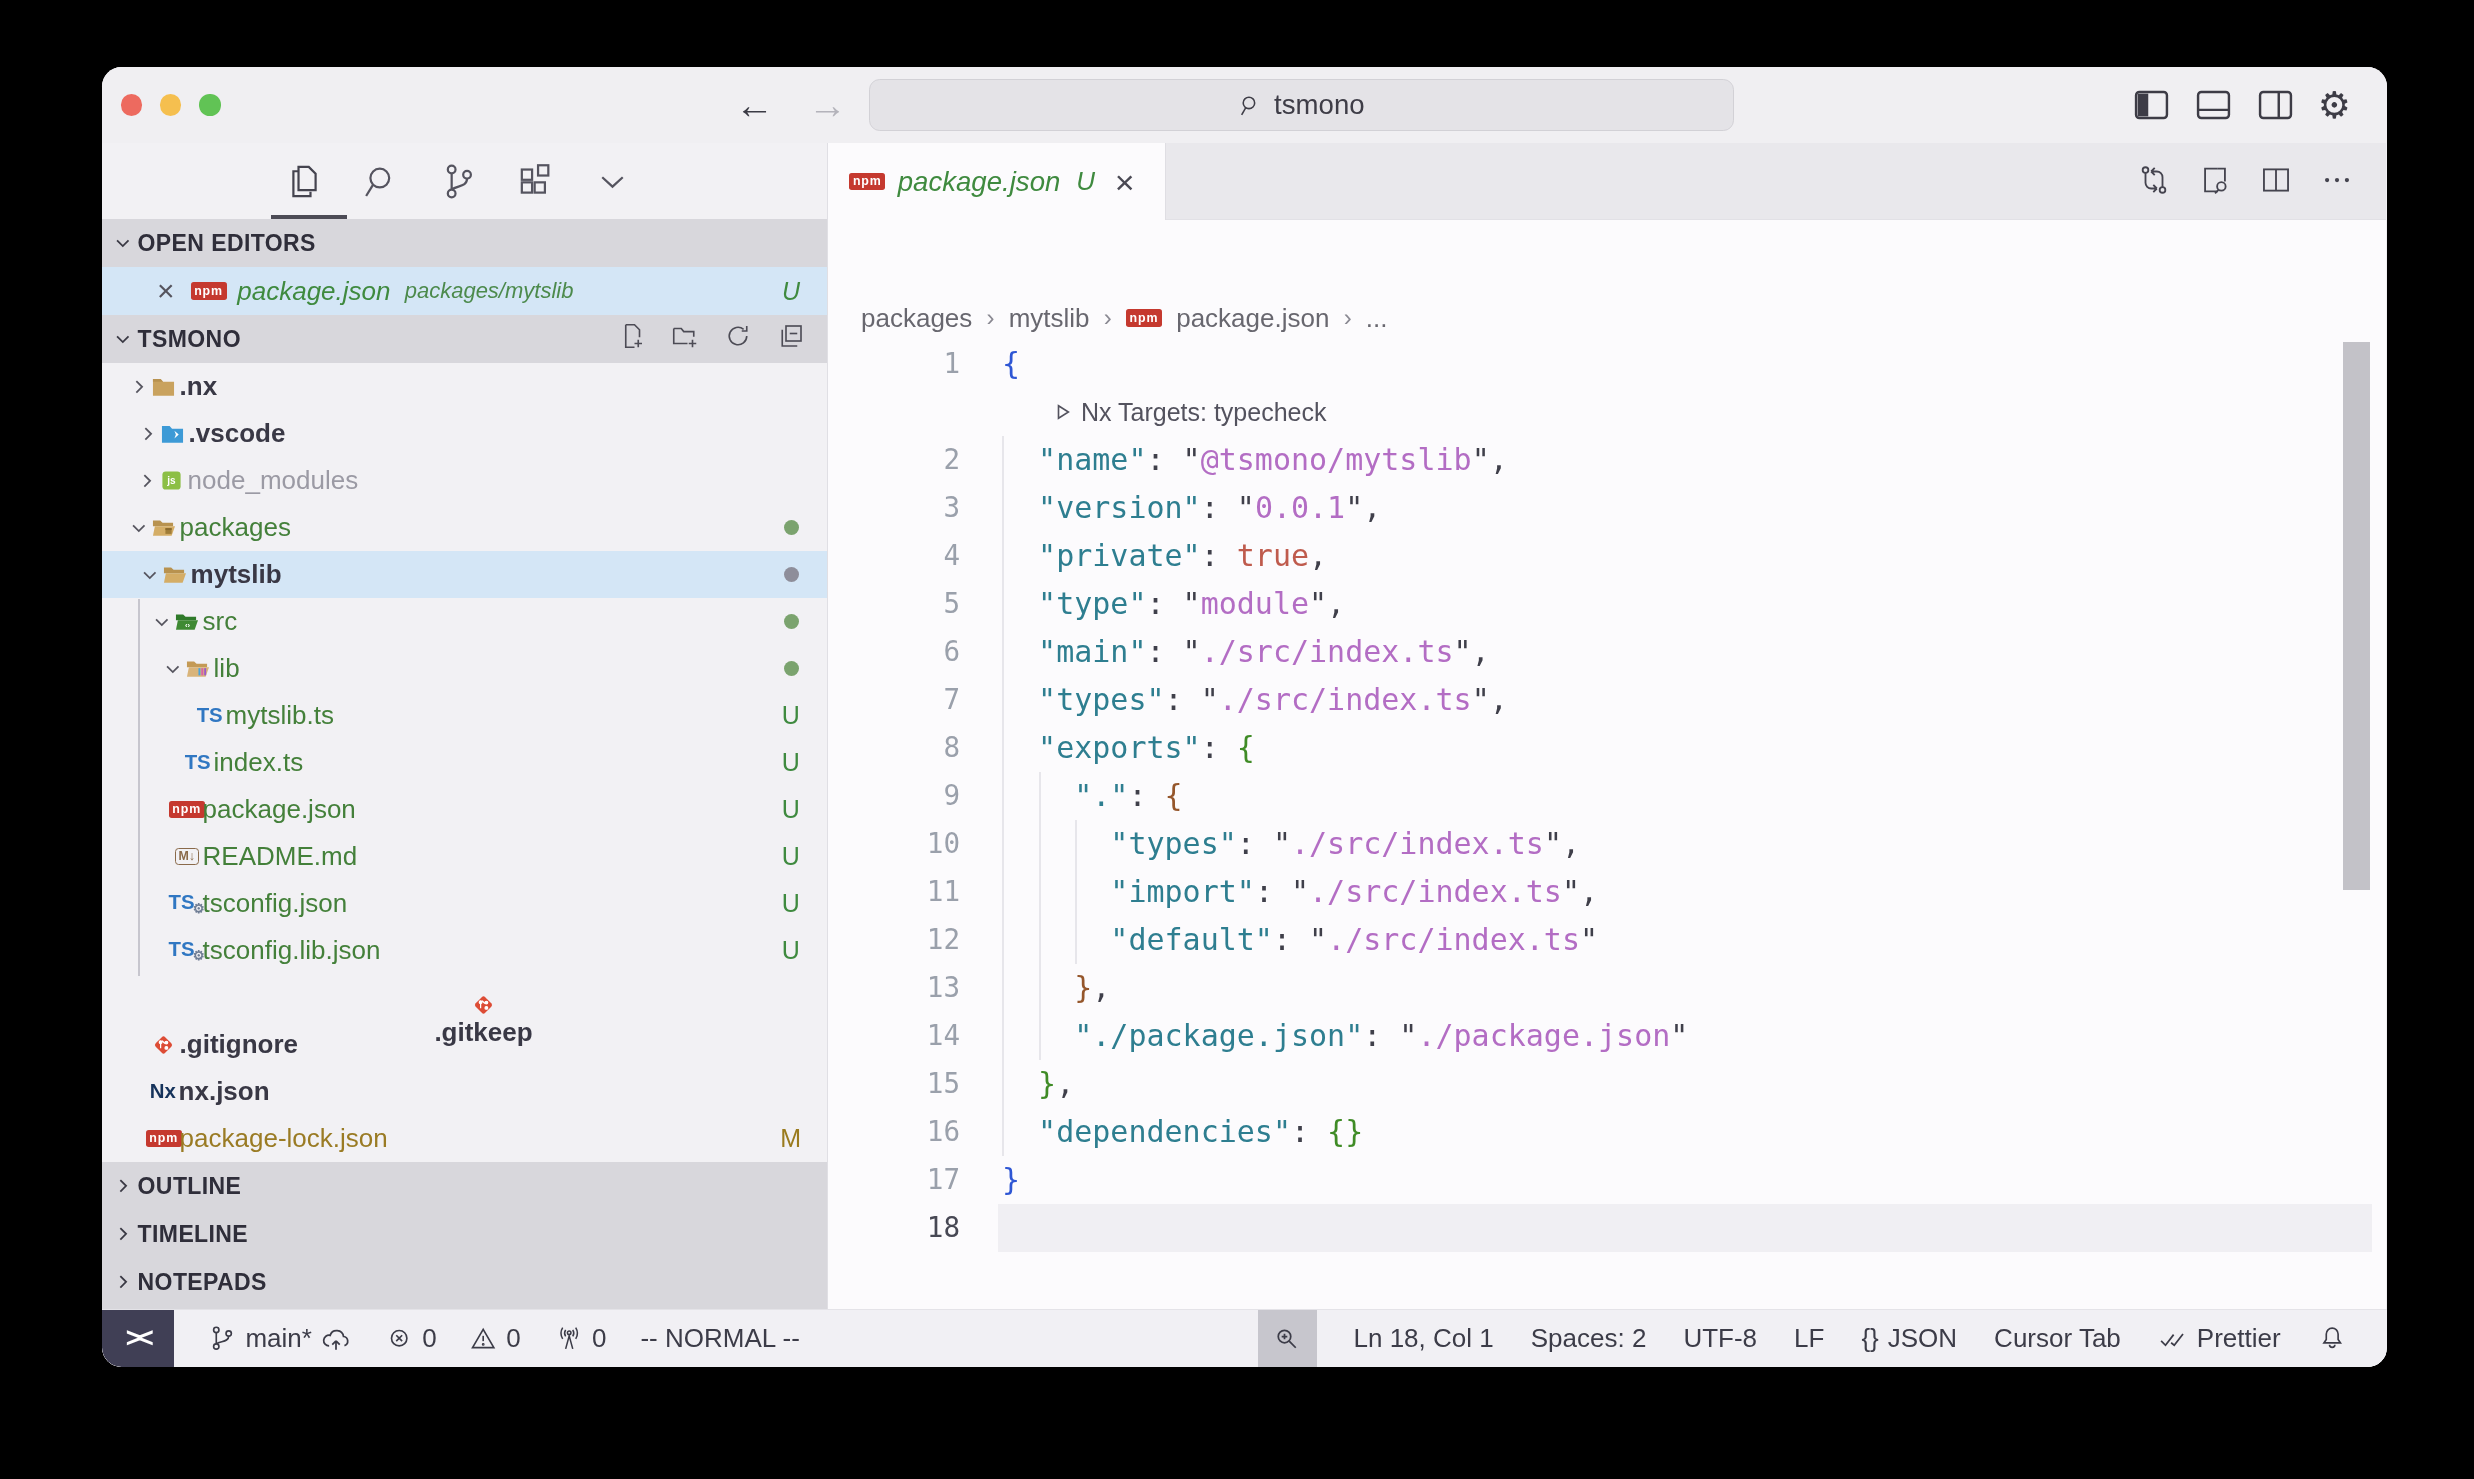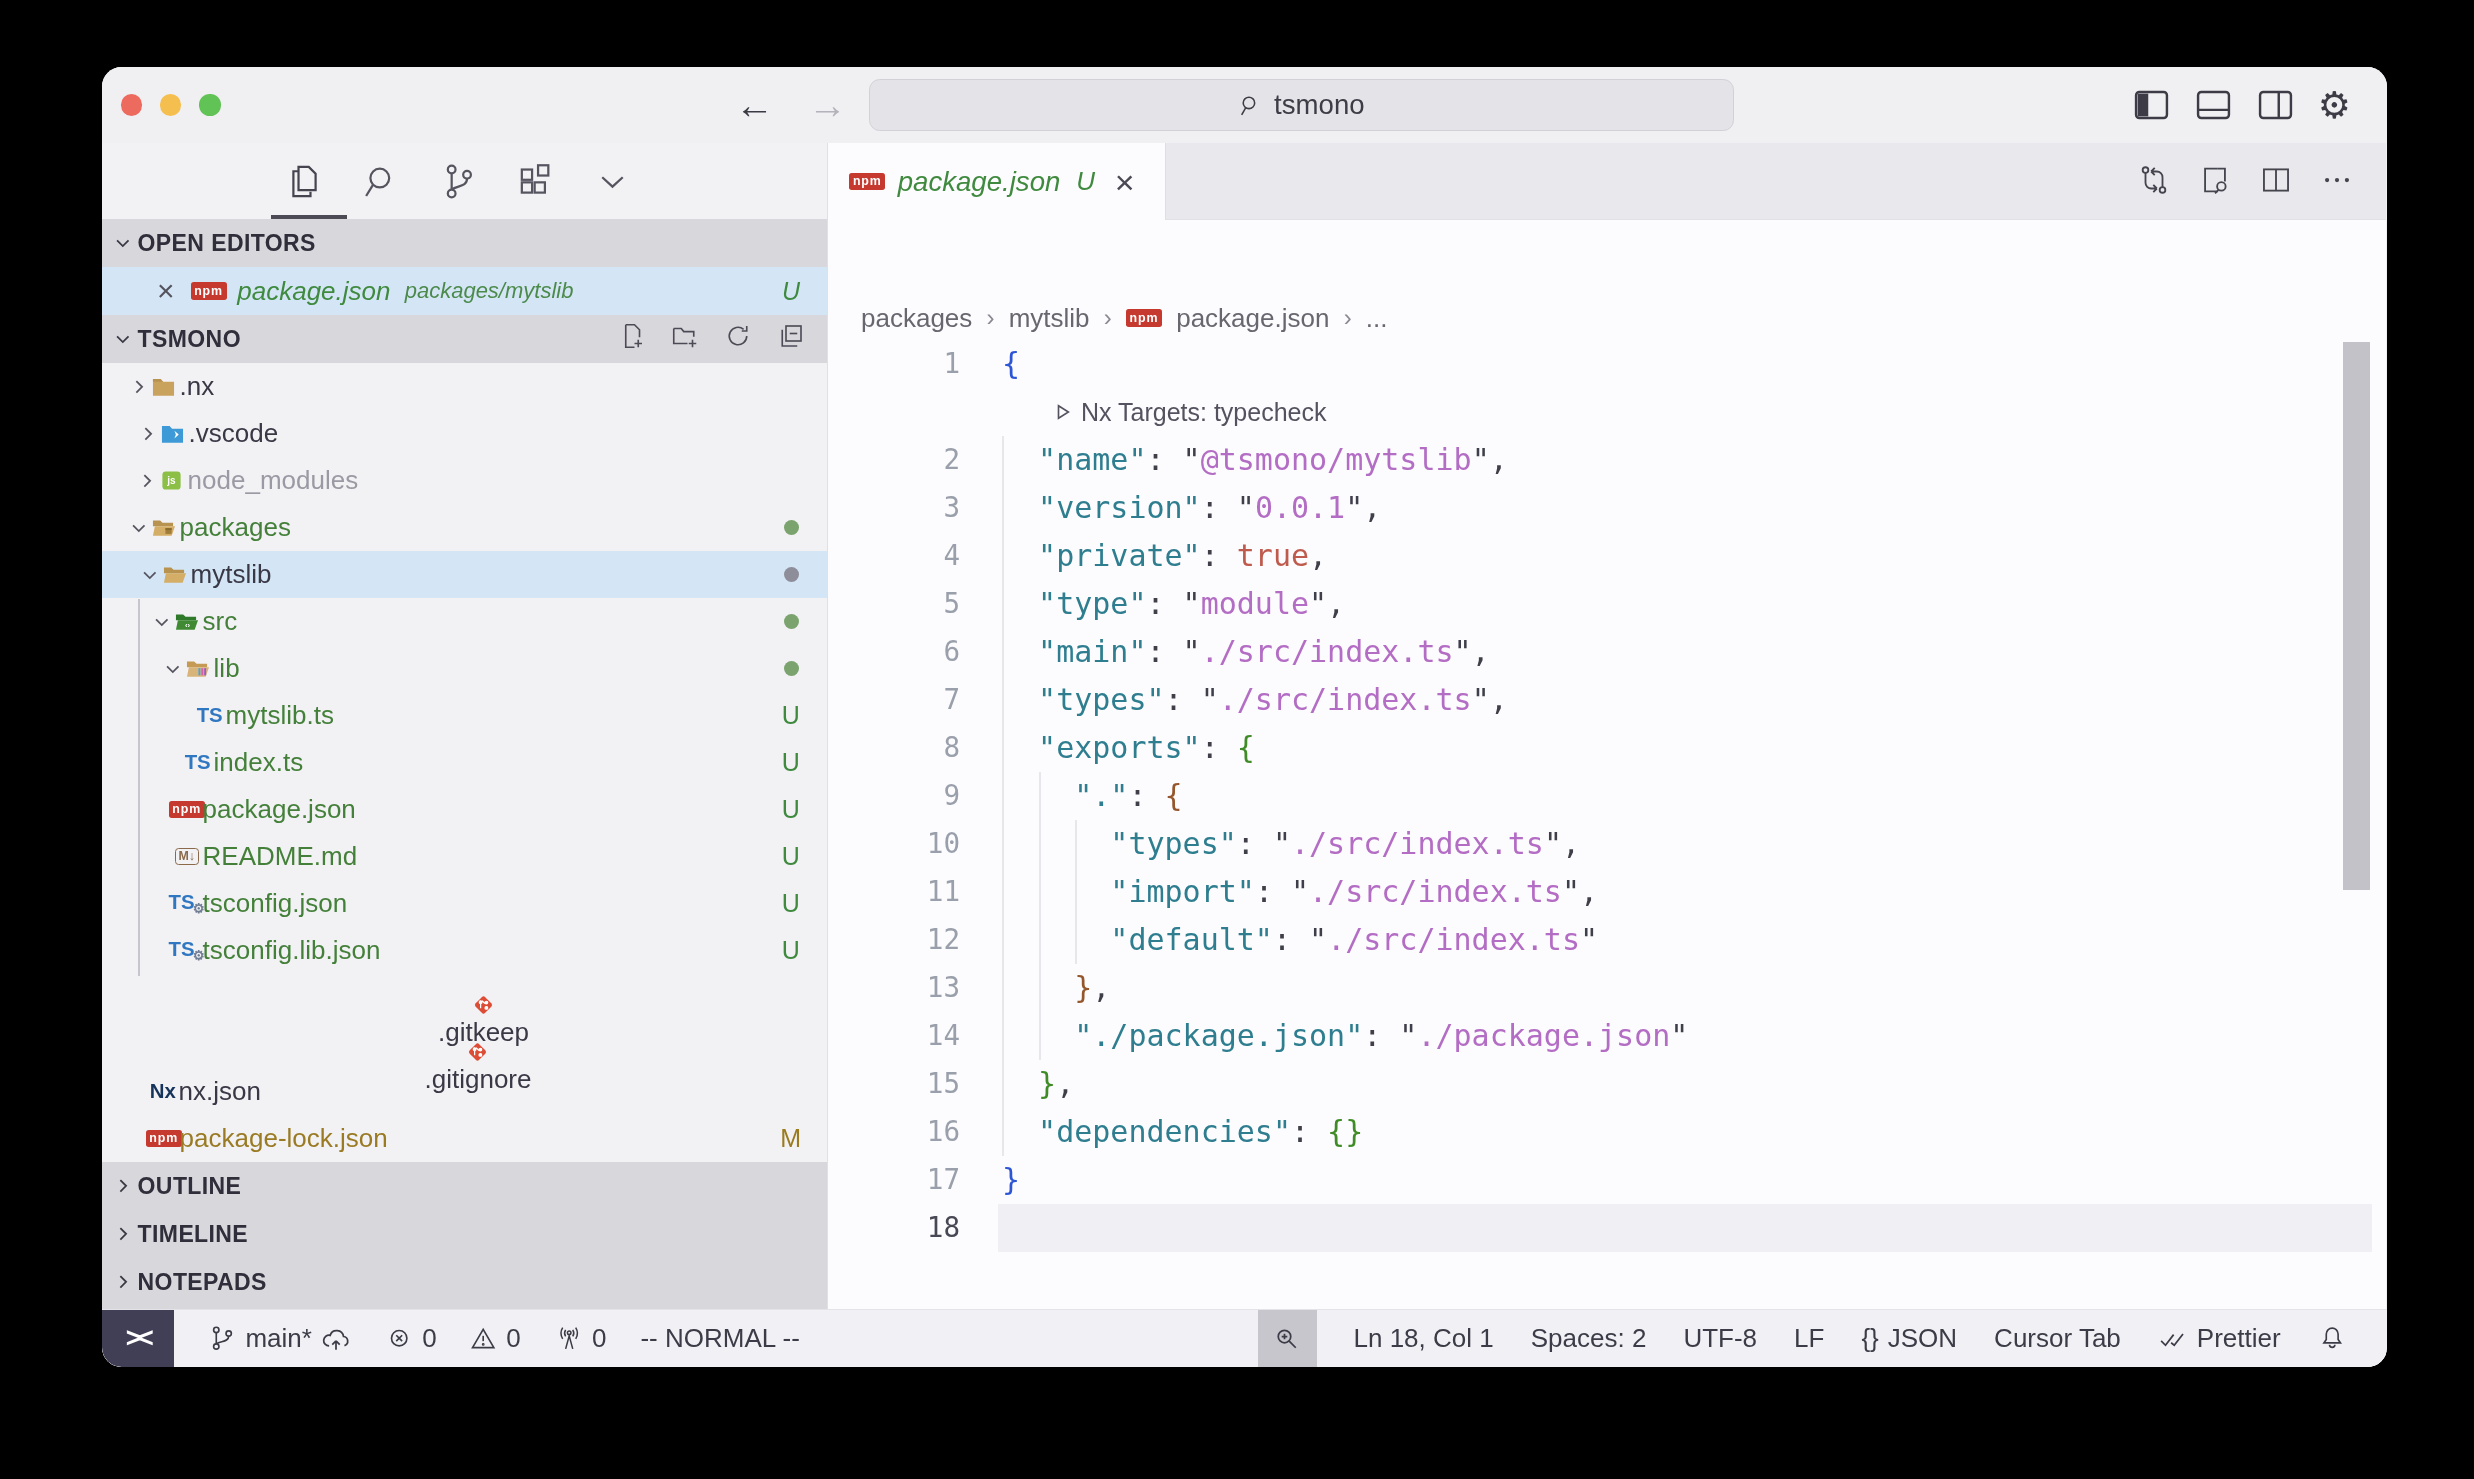--- a/index.html
+++ b/index.html
@@ -32,21 +32,21 @@
   .oe-label{font-style:italic;color:#3f8a3f;margin-left:10.7px;}
   .oe-desc{font-style:italic;color:#4c8a4c;font-size:22px;margin-left:14.2px;}
   .oe-badge{font-style:italic;color:#3f8a3f;font-size:25px;margin-left:auto;margin-right:27px;}
   .ts-actions{margin-left:auto;display:flex;align-items:center;gap:23px;padding-right:21.3px;}
   .tree{flex:none;position:relative;}
   .tguide{position:absolute;left:36px;top:236px;width:1.8px;height:377px;background:#c7c6ce;}
   .trow{height:47px;display:flex;align-items:center;font-size:26px;color:#3a3946;}
   .trow.sel{background:#d4e6f6;}
   .tchev{width:19.6px;height:19.6px;flex:none;display:flex;align-items:center;}
   .ticon{width:23px;height:23px;flex:none;margin-left:3.6px;margin-right:4.4px;display:flex;align-items:center;justify-content:center;}
-  .c-grn{color:#44803a;} .c-ign{color:#9b9aa4;} .c-gold{color:#9a7b24;} .c-def{color:#393845;}
+  .c-grn{color:#44803a;} .c-ign{color:#9b9aa4;} .c-gold{color:#9a7b24;} .c-def{color:#393845;font-weight:bold;}
   .tbadge{margin-left:auto;margin-right:21.3px;font-size:25px;width:30px;text-align:center;flex:none;}
   .bU{color:#3f8a3f;} .bM{color:#9a7b1e;}
   .dot{width:15px;height:15px;border-radius:50%;margin-left:auto;margin-right:28.4px;flex:none;}
   .dotg{background:#7ba36e;} .dotgr{background:#8e8e9a;}
   .bottom{flex:1;background:#d8d7dc;}
   .fi-ts{color:#3077c2;font-weight:bold;font-size:20.4px;font-style:normal;}
   .fi-npm{background:#c5392f;color:#fff;font-weight:bold;font-size:12.4px;padding:2.7px 3.6px;border-radius:2.7px;line-height:1;letter-spacing:0.9px;}
   .fi-md{border:1.8px solid #8a6a4a;color:#8a6a4a;font-weight:bold;font-size:12.4px;padding:0.9px 2.7px;border-radius:3.6px;line-height:1;}
   .fi-nx{color:#16335b;font-weight:800;font-size:20.4px;}
   .fi-gear{font-size:13.3px;color:#6f7d94;margin-left:-1.8px;vertical-align:-3.6px;}
@@ -378,21 +378,21 @@
               <g stroke="#fff" stroke-width="2.6" fill="none">
                 <circle cx="18" cy="18" r="2.8" fill="#fff"></circle>
                 <circle cx="30" cy="30" r="2.8" fill="#fff"></circle>
                 <circle cx="30" cy="19" r="2.8" fill="#fff"></circle>
                 <path d="M18 21v10M21 15l6 6"></path>
               </g>
             </svg>
           </span>
           <span class="c-def">.gitkeep</span>
         </div>
-        <div class="trow" style="padding-left: 27px; flex-direction: column;">
+        <div class="trow" style="padding-left: 27px;">
           <span class="tchev"></span>
           <span class="ticon">
             <svg width="24" height="24" viewBox="0 0 48 48">
               <rect x="10" y="10" width="28" height="28" rx="5" transform="rotate(45 24 24)" fill="#dd4c35"></rect>
               <g stroke="#fff" stroke-width="2.6" fill="none">
                 <circle cx="18" cy="18" r="2.8" fill="#fff"></circle>
                 <circle cx="30" cy="30" r="2.8" fill="#fff"></circle>
                 <circle cx="30" cy="19" r="2.8" fill="#fff"></circle>
                 <path d="M18 21v10M21 15l6 6"></path>
               </g>

